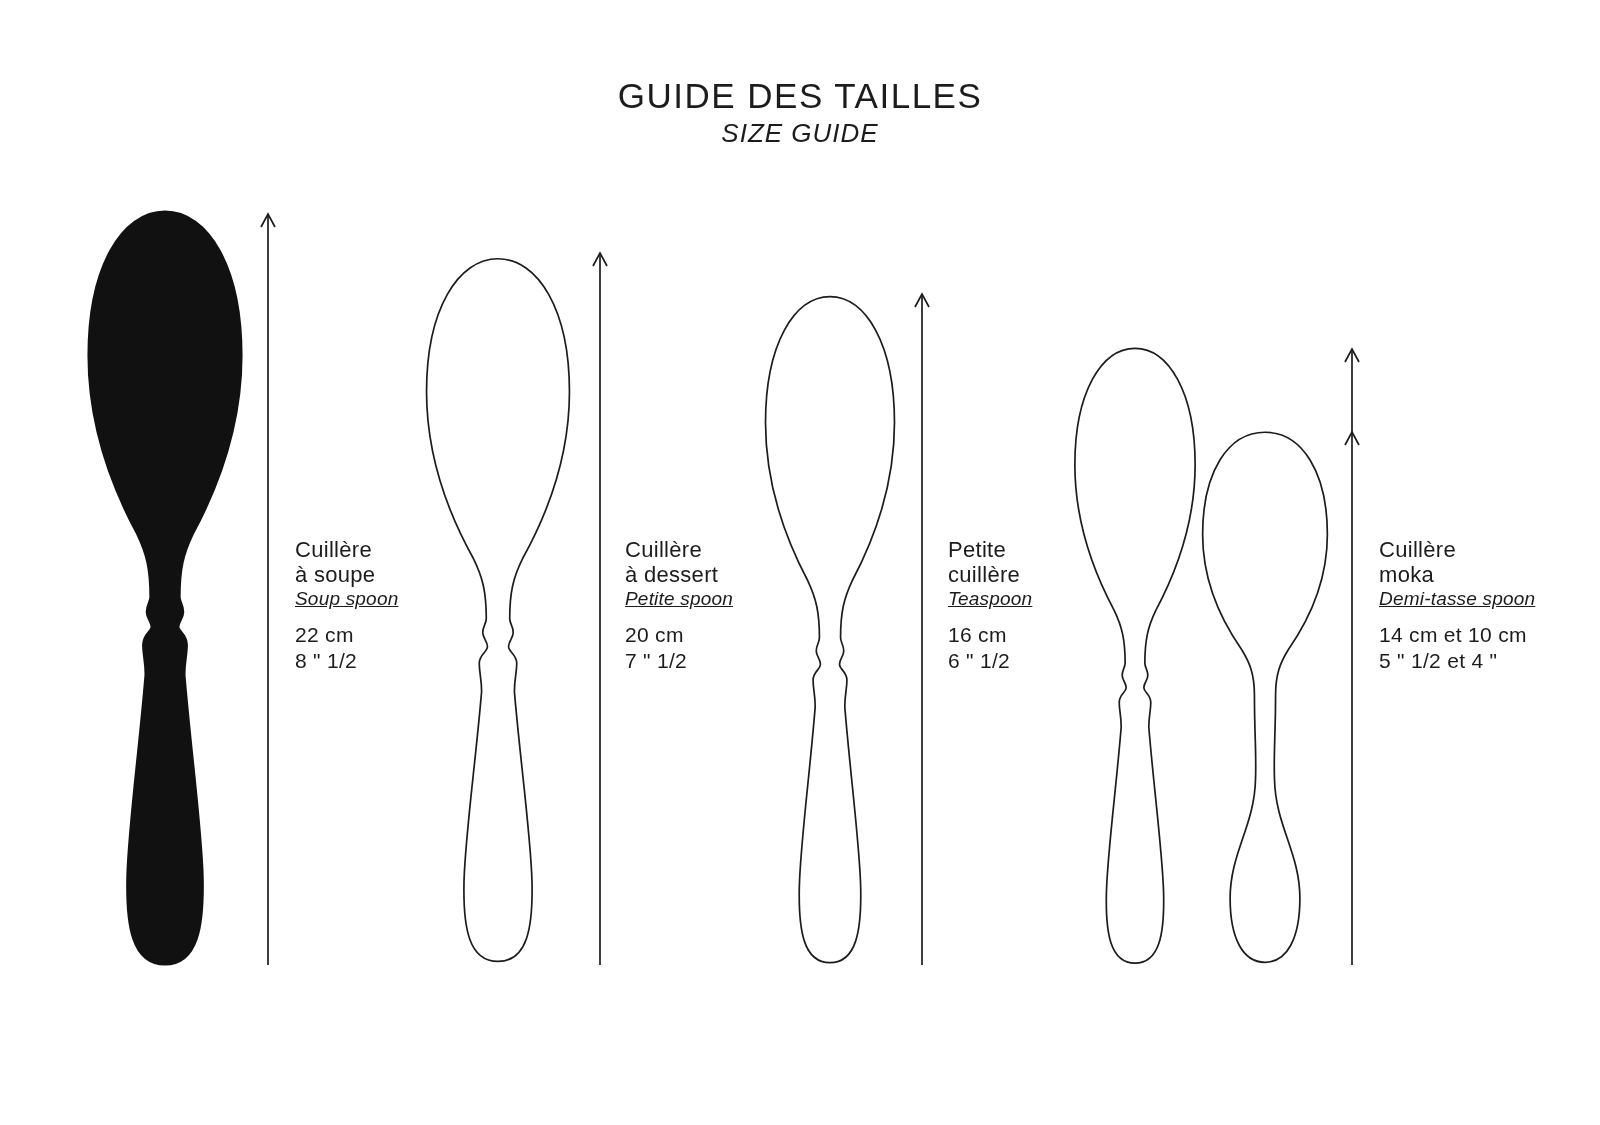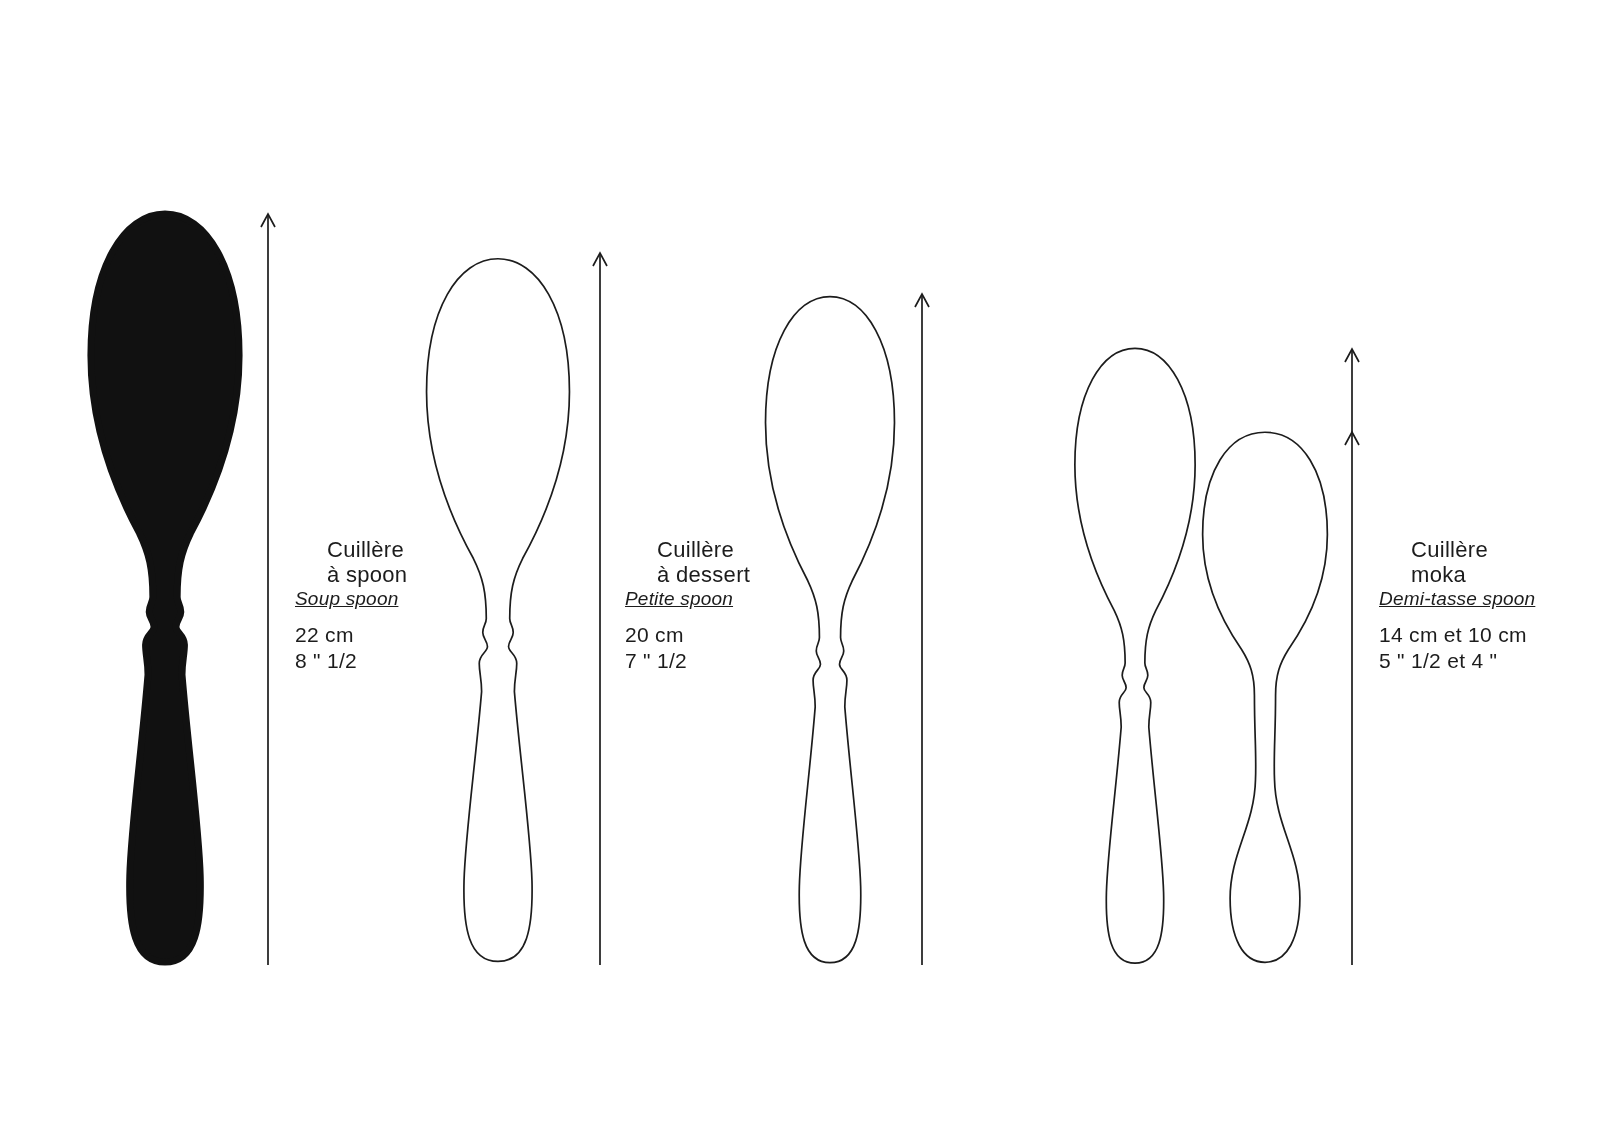--- a/index.html
+++ b/index.html
@@ -17,21 +17,21 @@
   }
   
   svg.spoon{position:absolute;overflow:visible;}
   .spoon-fill{fill:#111111;stroke:#111111;stroke-width:7;stroke-linejoin:round;}
   .spoon-line{fill:#ffffff;stroke:#1c1c1c;stroke-width:1.7;}
   
   svg.arrow{position:absolute;overflow:visible;}
   .arrow-stroke{stroke:#1c1c1c;stroke-width:1.7;fill:none;}
   
   .label{position:absolute;top:537px;width:240px;}
-  .fr-line{font-size:22px;line-height:25px;letter-spacing:0.3px;margin-left:32px;}
+  .fr-line{font-size:22px;line-height:25px;letter-spacing:0.3px;}
   .en-line{font-size:19px;line-height:24px;font-style:italic;letter-spacing:0.2px;text-decoration:underline;}
   .size-line{font-size:21px;line-height:26px;letter-spacing:0.3px;}
   .size-line.first{margin-top:11px;}
 </style>
 </head>
 <body>
 
 <div id="canvas">
 
   <svg width="0" height="0" style="position:absolute" aria-hidden="true">
@@ -66,20 +66,24 @@
         C103,718 91,752 70,752
         C49,752 37,718 37,662
         C37,598 60,560 61,495
         C62,460 60,430 60,376
         C60,348 56,331 48,312
         C32,278 11,222 11,150
         C11,62 35,6 70,6 Z"></path>
     </defs>
   </svg>
 
+  <header id="title-block">
+    <h1>GUIDE DES TAILLES</h1>
+    <h2>SIZE GUIDE</h2>
+  </header>
 
   <svg class="spoon" style="left:80px;top:210px" width="170" height="758" viewBox="0 0 140 760" preserveAspectRatio="none">
     <use href="#spoon-collared" class="spoon-fill"></use>
   </svg>
 
   <svg class="spoon" style="left:416px;top:255px" width="164" height="712" viewBox="0 0 140 760" preserveAspectRatio="none">
     <use href="#spoon-collared" class="spoon-line"></use>
   </svg>
 
   <svg class="spoon" style="left:756px;top:293px" width="148" height="675" viewBox="0 0 140 760" preserveAspectRatio="none">
@@ -110,34 +114,41 @@
   </svg>
 
   <svg class="arrow" style="left:1341px;top:347px" width="22" height="618" viewBox="0 0 22 618">
     <line class="arrow-stroke" x1="11" y1="3" x2="11" y2="618"></line>
     <polyline class="arrow-stroke" points="4,15 11,2 18,15"></polyline>
     <polyline class="arrow-stroke" points="4,98 11,85 18,98"></polyline>
   </svg>
 
   <div class="label" style="left:295px">
     <div class="fr-line">Cuillère</div>
-    <div class="fr-line">à spoon</div>
+    <div class="fr-line">à soupe</div>
     <div class="en-line">Soup spoon</div>
     <div class="size-line first">22 cm</div>
     <div class="size-line">8 " 1/2</div>
   </div>
 
   <div class="label" style="left:625px">
     <div class="fr-line">Cuillère</div>
     <div class="fr-line">à dessert</div>
     <div class="en-line">Petite spoon</div>
     <div class="size-line first">20 cm</div>
     <div class="size-line">7 " 1/2</div>
   </div>
 
+  <div class="label" style="left:948px">
+    <div class="fr-line">Petite</div>
+    <div class="fr-line">cuillère</div>
+    <div class="en-line">Teaspoon</div>
+    <div class="size-line first">16 cm</div>
+    <div class="size-line">6 " 1/2</div>
+  </div>
 
   <div class="label" style="left:1379px">
     <div class="fr-line">Cuillère</div>
     <div class="fr-line">moka</div>
     <div class="en-line">Demi-tasse spoon</div>
     <div class="size-line first">14 cm et 10 cm</div>
     <div class="size-line">5 " 1/2 et 4 "</div>
   </div>
 
 </div>

